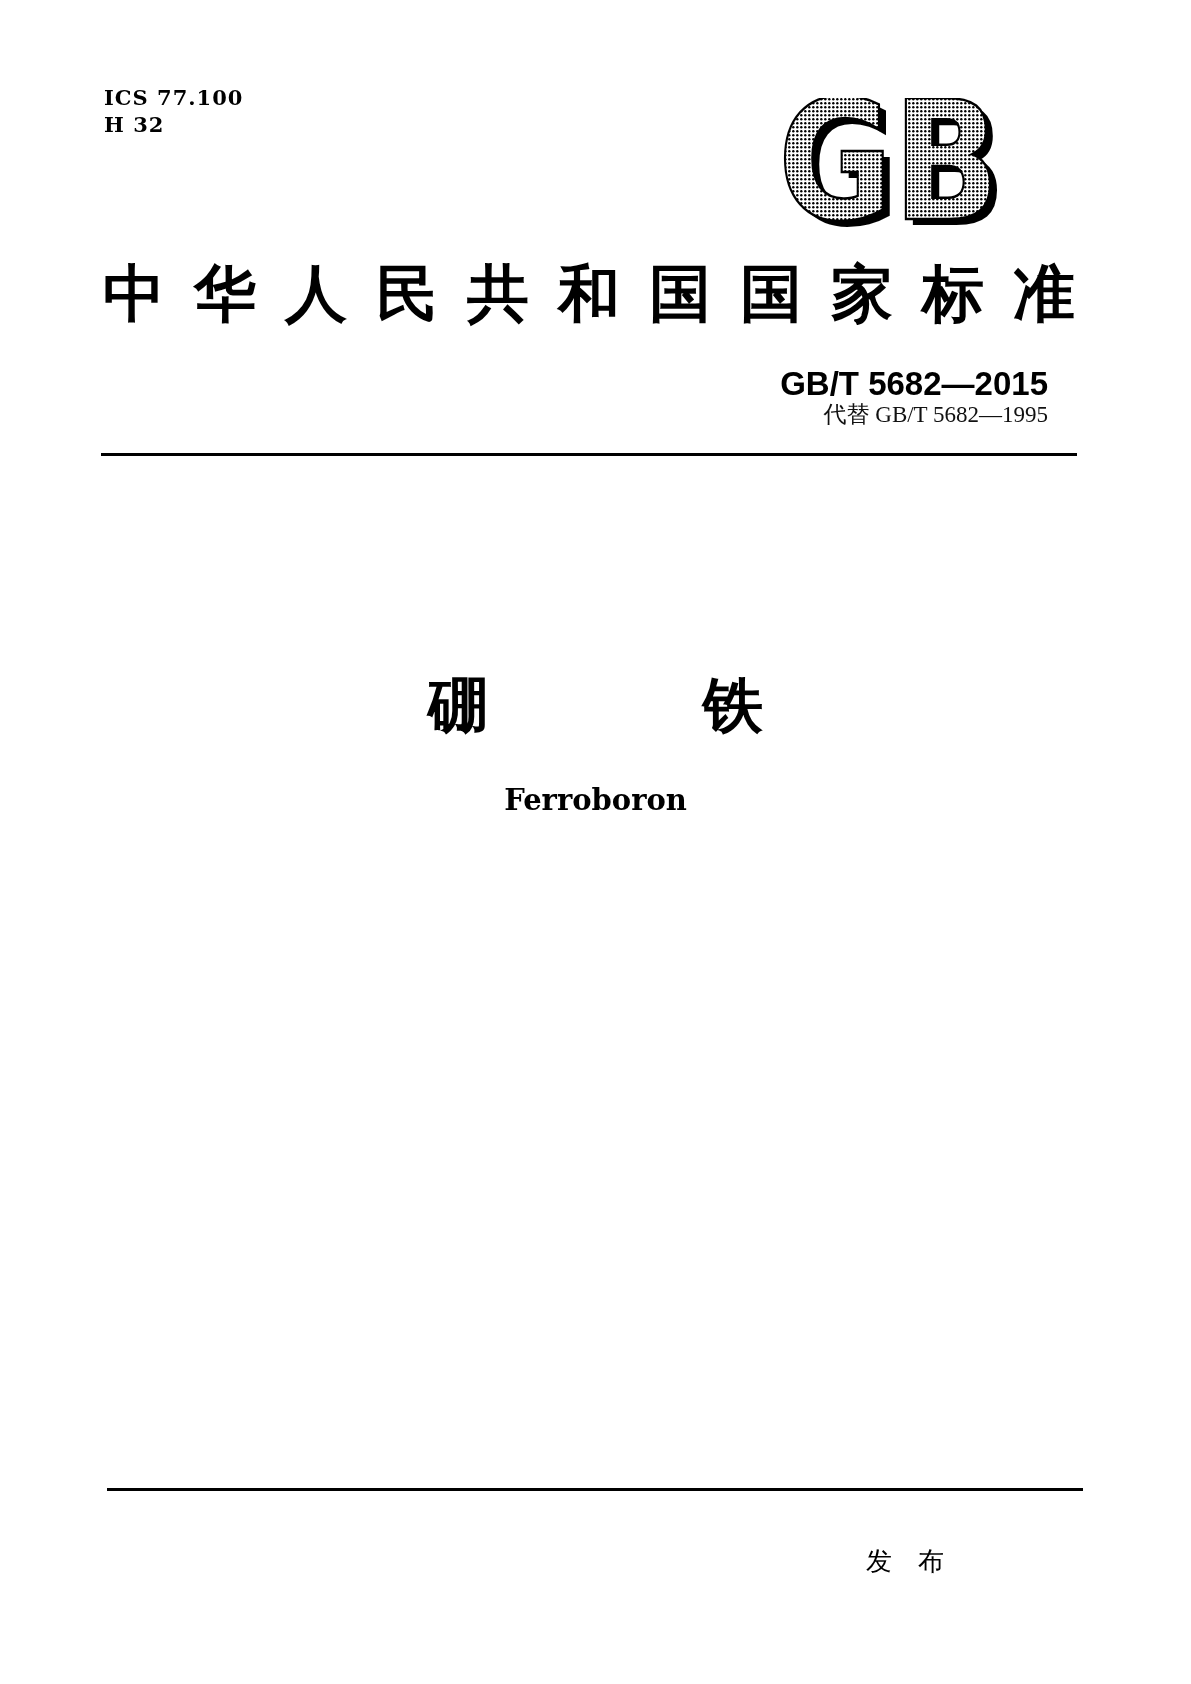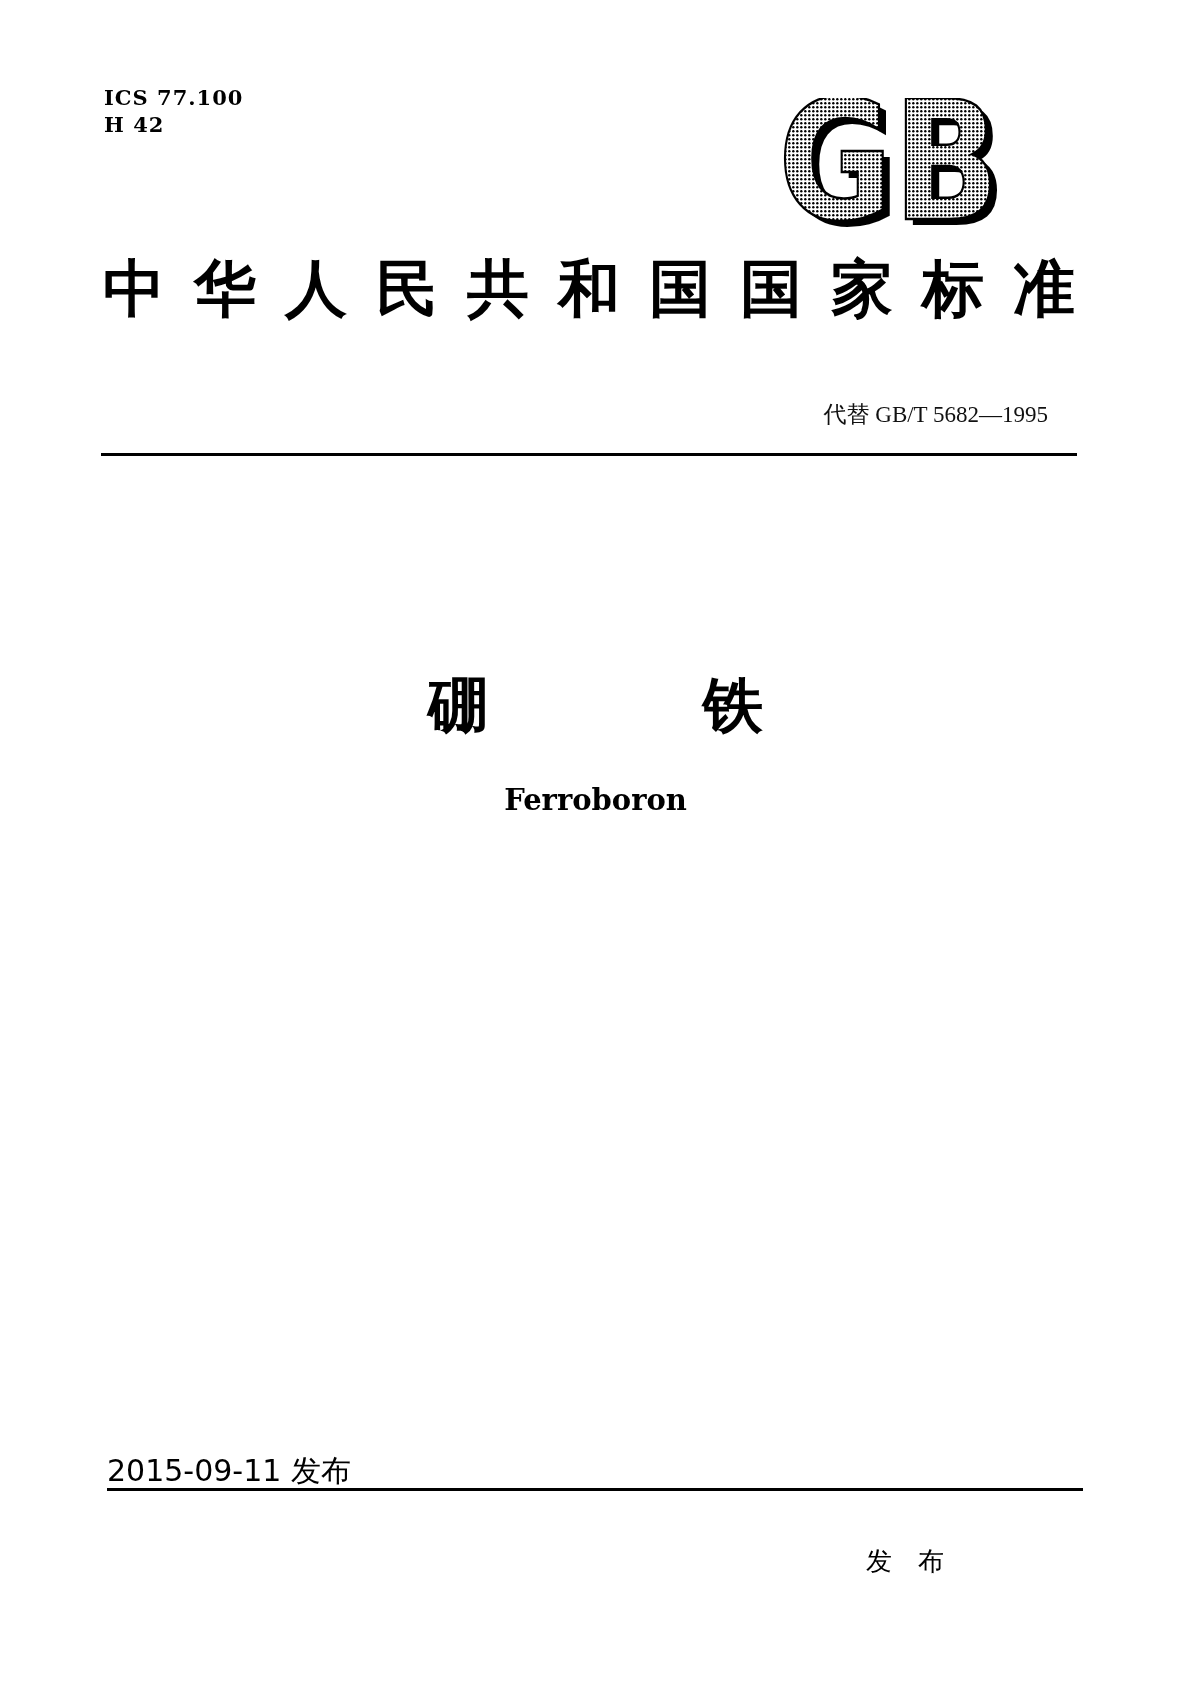--- a/index.html
+++ b/index.html
@@ -44,21 +44,21 @@
     font-weight: bold;
   }
 
   
   .header-title {
     position: absolute;
     left: 103px;
     top: 246px;
     width: 1010px;
     white-space: nowrap;
-    font-family: Liberation Mono, monospace;
+    font-family: Liberation Sans, sans-serif;
     font-weight: 700;
     font-size: 62px;
     line-height: 68px;
     letter-spacing: 29px;
   }
 
   
   .std-number {
     position: absolute;
     right: 143px;
@@ -163,52 +163,52 @@
     text-align: center;
   }
 </style>
 </head>
 <body>
 
 <div class="page">
 
   <div class="ics-block">
     <div>ICS 77.100</div>
-    <div>H 42</div>
+    <div>H 32</div>
   </div>
 
   <div class="gb-logo">
     <svg width="232" height="134" viewBox="0 0 232 134">
       <defs>
         <pattern id="halftone" width="4" height="4" patternUnits="userSpaceOnUse">
           <rect width="4" height="4" fill="#ffffff"></rect>
           <circle cx="1.3" cy="1.3" r="1.2" fill="#000000"></circle>
         </pattern>
       </defs>
 
       <text x="120" y="127" text-anchor="middle" textLength="222" lengthAdjust="spacingAndGlyphs" font-size="166" fill="#000000">GB</text>
 
       <text x="113" y="121" text-anchor="middle" textLength="222" lengthAdjust="spacingAndGlyphs" font-size="166" fill="url(#halftone)" stroke="#000000" stroke-width="2.5">GB</text>
     </svg>
   </div>
 
   <div class="header-title">中华人民共和国国家标准</div>
 
+  <div class="std-number">GB/T 5682—2015</div>
   <div class="std-replaces">代替 GB/T 5682—1995</div>
 
   <div class="rule rule-top"></div>
 
   <div class="doc-title-zh">
     <span>硼</span>
     <span>铁</span>
   </div>
 
   <div class="doc-title-en">Ferroboron</div>
 
   <div class="dates-row">
-    <span>2015-09-11 发布</span>
   </div>
 
   <div class="rule rule-bottom"></div>
 
   <div class="publish-label">发　布</div>
 
 </div>
 
 </body></html>

